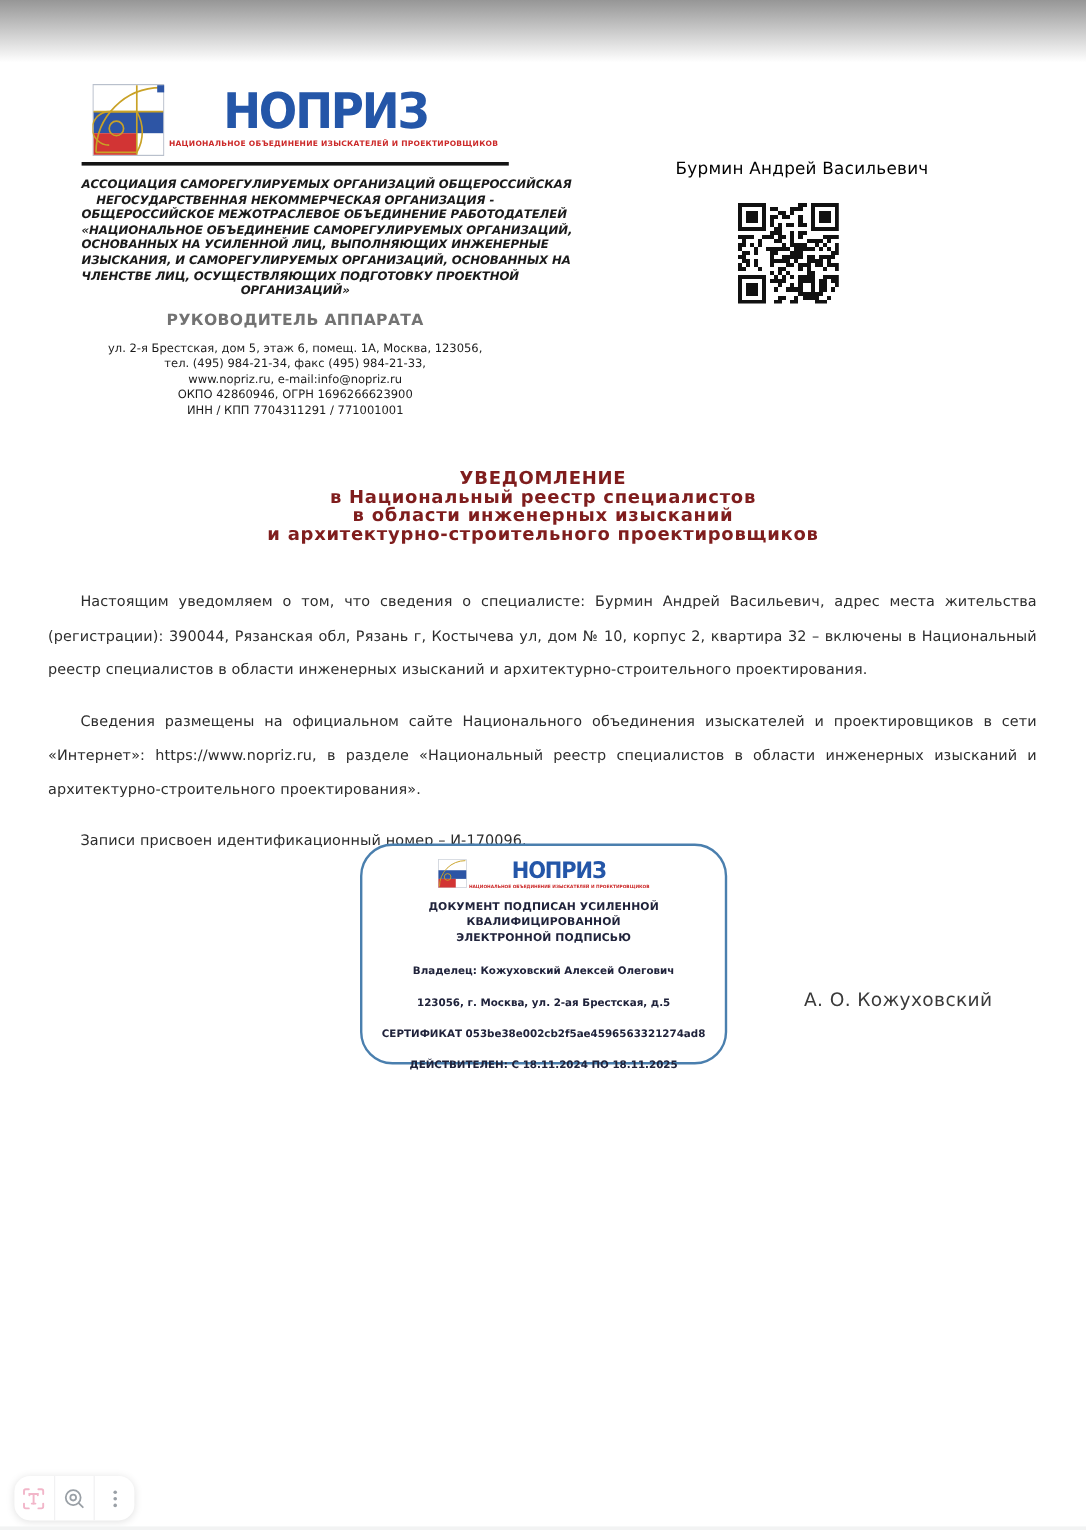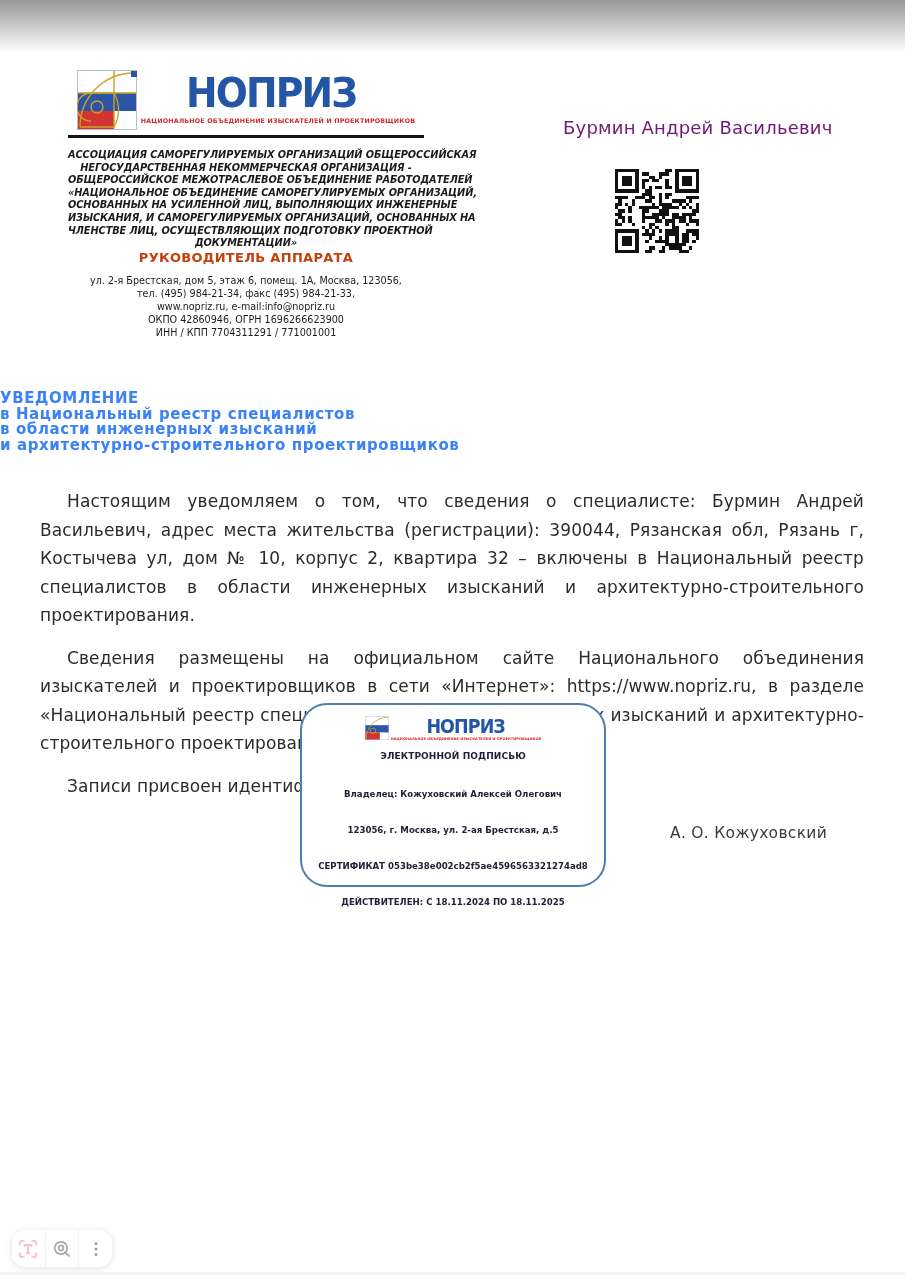--- a/index.html
+++ b/index.html
@@ -38,45 +38,45 @@
     font-family:"DejaVu Sans", sans-serif;
   }
   .logo-caption {
     font-size:6.3px; font-weight:bold; color:#cc2a2a;
     letter-spacing:.2px; white-space:nowrap; margin-top:1px;
   }
   .head-rule { height:3px; background:#141414; margin-top:5px; }
   .assoc-name { margin-top:11px; font-weight:bold; color:#1b1b1b;
     font-size:9.8px; line-height:12.6px; letter-spacing:-0.1px; }
   .assoc-name div { white-space:nowrap;font-style:italic; }
-  .position-title { font-weight:bold; color:#c2410c;
+  .position-title { margin-top:10px; font-weight:bold; color:#737373;
     font-size:13px; letter-spacing:.3px; }
   .contacts { margin-top:9px; font-weight:normal; color:#1b1b1b;
     font-size:9.6px; line-height:13px; }
   .contacts div { white-space:nowrap; }
 
   
   .recipient-name {
-    position:absolute; left:563px; top:117px;
-    font-size:18px; color:#701a75; letter-spacing:.2px;
+    position:absolute; left:563px; top:133px;
+    font-size:14px; color:#000000; letter-spacing:.2px;
   }
   .qr-box { position:absolute; left:615px; top:169px; width:84px; height:84px; }
   .qr-box svg { display:block; width:84px; height:84px; }
 
   
   .doc-title {
     position:absolute; left:0; top:391px; width:905px;
-    font-weight:bold; color:#3b82f6;
+    text-align:center; font-weight:bold; color:#7f1d1d;
     font-size:15px; line-height:15.7px; letter-spacing:.6px;
   }
 
   
   .body-text {
     position:absolute; left:40px; top:487px; width:824px;
-    font-size:17px; line-height:28.5px; color:#2c2c2c;
+    font-size:12px; line-height:28.5px; color:#2c2c2c;
     text-align:justify; letter-spacing:.1px;
   }
   .body-text p { text-indent:27px; margin-bottom:14px; }
   .body-text p.no-justify { text-align:left; }
 
   
   .stamp {
     position:absolute; left:300px; top:703px; width:306px; height:184px;
     border:2px solid #4a7fae; border-radius:27px; background:#fff;
     display:flex; flex-direction:column; align-items:center;
@@ -84,21 +84,21 @@
   }
   .stamp-logo-row { display:flex; align-items:flex-start; gap:2px; }
   .stamp-emblem { width:24px; height:24px; }
   .stamp-logo-col { display:flex; flex-direction:column; align-items:center; }
   .stamp-logo-word { font-size:19px; font-weight:bold; color:#2456a8;
     letter-spacing:-1px; line-height:21px; transform:scaleX(.92); }
   .stamp-logo-caption { font-size:3.6px; font-weight:bold; color:#cc2a2a; white-space:nowrap; }
   .stamp-line-strong { font-size:9px; font-weight:bold; color:#20233b;
     line-height:13px; letter-spacing:.1px; }
   .stamp-block1 { margin-top:9px; }
-  .stamp-small { font-size:8.6px; font-weight:bold; color:#20233b; margin-top:26px; }
+  .stamp-small { font-size:8.6px; font-weight:bold; color:#20233b; margin-top:16px; }
 
   .signature-name {
     position:absolute; left:670px; top:824px;
     font-size:15.5px; color:#3a3a3a; letter-spacing:.3px;
   }
 
   
   .viewer-toolbar {
     position:absolute; left:12px; top:1230px; width:100px; height:37px;
     background:#ffffff; border-radius:13px;
@@ -138,21 +138,21 @@
   <div class="head-rule"></div>
 
   <div class="assoc-name">
     <div>АССОЦИАЦИЯ САМОРЕГУЛИРУЕМЫХ ОРГАНИЗАЦИЙ ОБЩЕРОССИЙСКАЯ</div>
     <div>НЕГОСУДАРСТВЕННАЯ НЕКОММЕРЧЕСКАЯ ОРГАНИЗАЦИЯ -</div>
     <div>ОБЩЕРОССИЙСКОЕ МЕЖОТРАСЛЕВОЕ ОБЪЕДИНЕНИЕ РАБОТОДАТЕЛЕЙ</div>
     <div>«НАЦИОНАЛЬНОЕ ОБЪЕДИНЕНИЕ САМОРЕГУЛИРУЕМЫХ ОРГАНИЗАЦИЙ,</div>
     <div>ОСНОВАННЫХ НА УСИЛЕННОЙ ЛИЦ, ВЫПОЛНЯЮЩИХ ИНЖЕНЕРНЫЕ</div>
     <div>ИЗЫСКАНИЯ, И САМОРЕГУЛИРУЕМЫХ ОРГАНИЗАЦИЙ, ОСНОВАННЫХ НА</div>
     <div>ЧЛЕНСТВЕ ЛИЦ, ОСУЩЕСТВЛЯЮЩИХ ПОДГОТОВКУ ПРОЕКТНОЙ</div>
-    <div>ДОКУМЕНТАЦИИ»</div>
+    <div>ОРГАНИЗАЦИЙ»</div>
   </div>
 
   <div class="position-title">РУКОВОДИТЕЛЬ АППАРАТА</div>
 
   <div class="contacts">
     <div>ул. 2-я Брестская, дом 5, этаж 6, помещ. 1А, Москва, 123056,</div>
     <div>тел. (495) 984-21-34, факс (495) 984-21-33,</div>
     <div>www.nopriz.ru, e-mail:info@nopriz.ru</div>
     <div>ОКПО 42860946, ОГРН 1696266623900</div>
     <div>ИНН / КПП 7704311291 / 771001001</div>
@@ -407,20 +407,21 @@
         <path d="M 57,3 A 54,54 0 0 0 3,57"></path>
         <circle cx="20" cy="37" r="7"></circle>
       </g>
     </svg>
     <div class="stamp-logo-col">
       <div class="stamp-logo-word">НОПРИЗ</div>
       <div class="stamp-logo-caption">НАЦИОНАЛЬНОЕ ОБЪЕДИНЕНИЕ ИЗЫСКАТЕЛЕЙ И ПРОЕКТИРОВЩИКОВ</div>
     </div>
   </div>
   <div class="stamp-block1">
+    <div class="stamp-line-strong">ДОКУМЕНТ ПОДПИСАН УСИЛЕННОЙ КВАЛИФИЦИРОВАННОЙ</div>
     <div class="stamp-line-strong">ЭЛЕКТРОННОЙ ПОДПИСЬЮ</div>
   </div>
   <div class="stamp-small">Владелец: Кожуховский Алексей Олегович</div>
   <div class="stamp-small">123056, г. Москва, ул. 2-ая Брестская, д.5</div>
   <div class="stamp-small">СЕРТИФИКАТ 053be38e002cb2f5ae4596563321274ad8</div>
   <div class="stamp-small">ДЕЙСТВИТЕЛЕН: С  18.11.2024  ПО 18.11.2025</div>
 </div>
 
 <div class="signature-name">А. О. Кожуховский</div>
 

